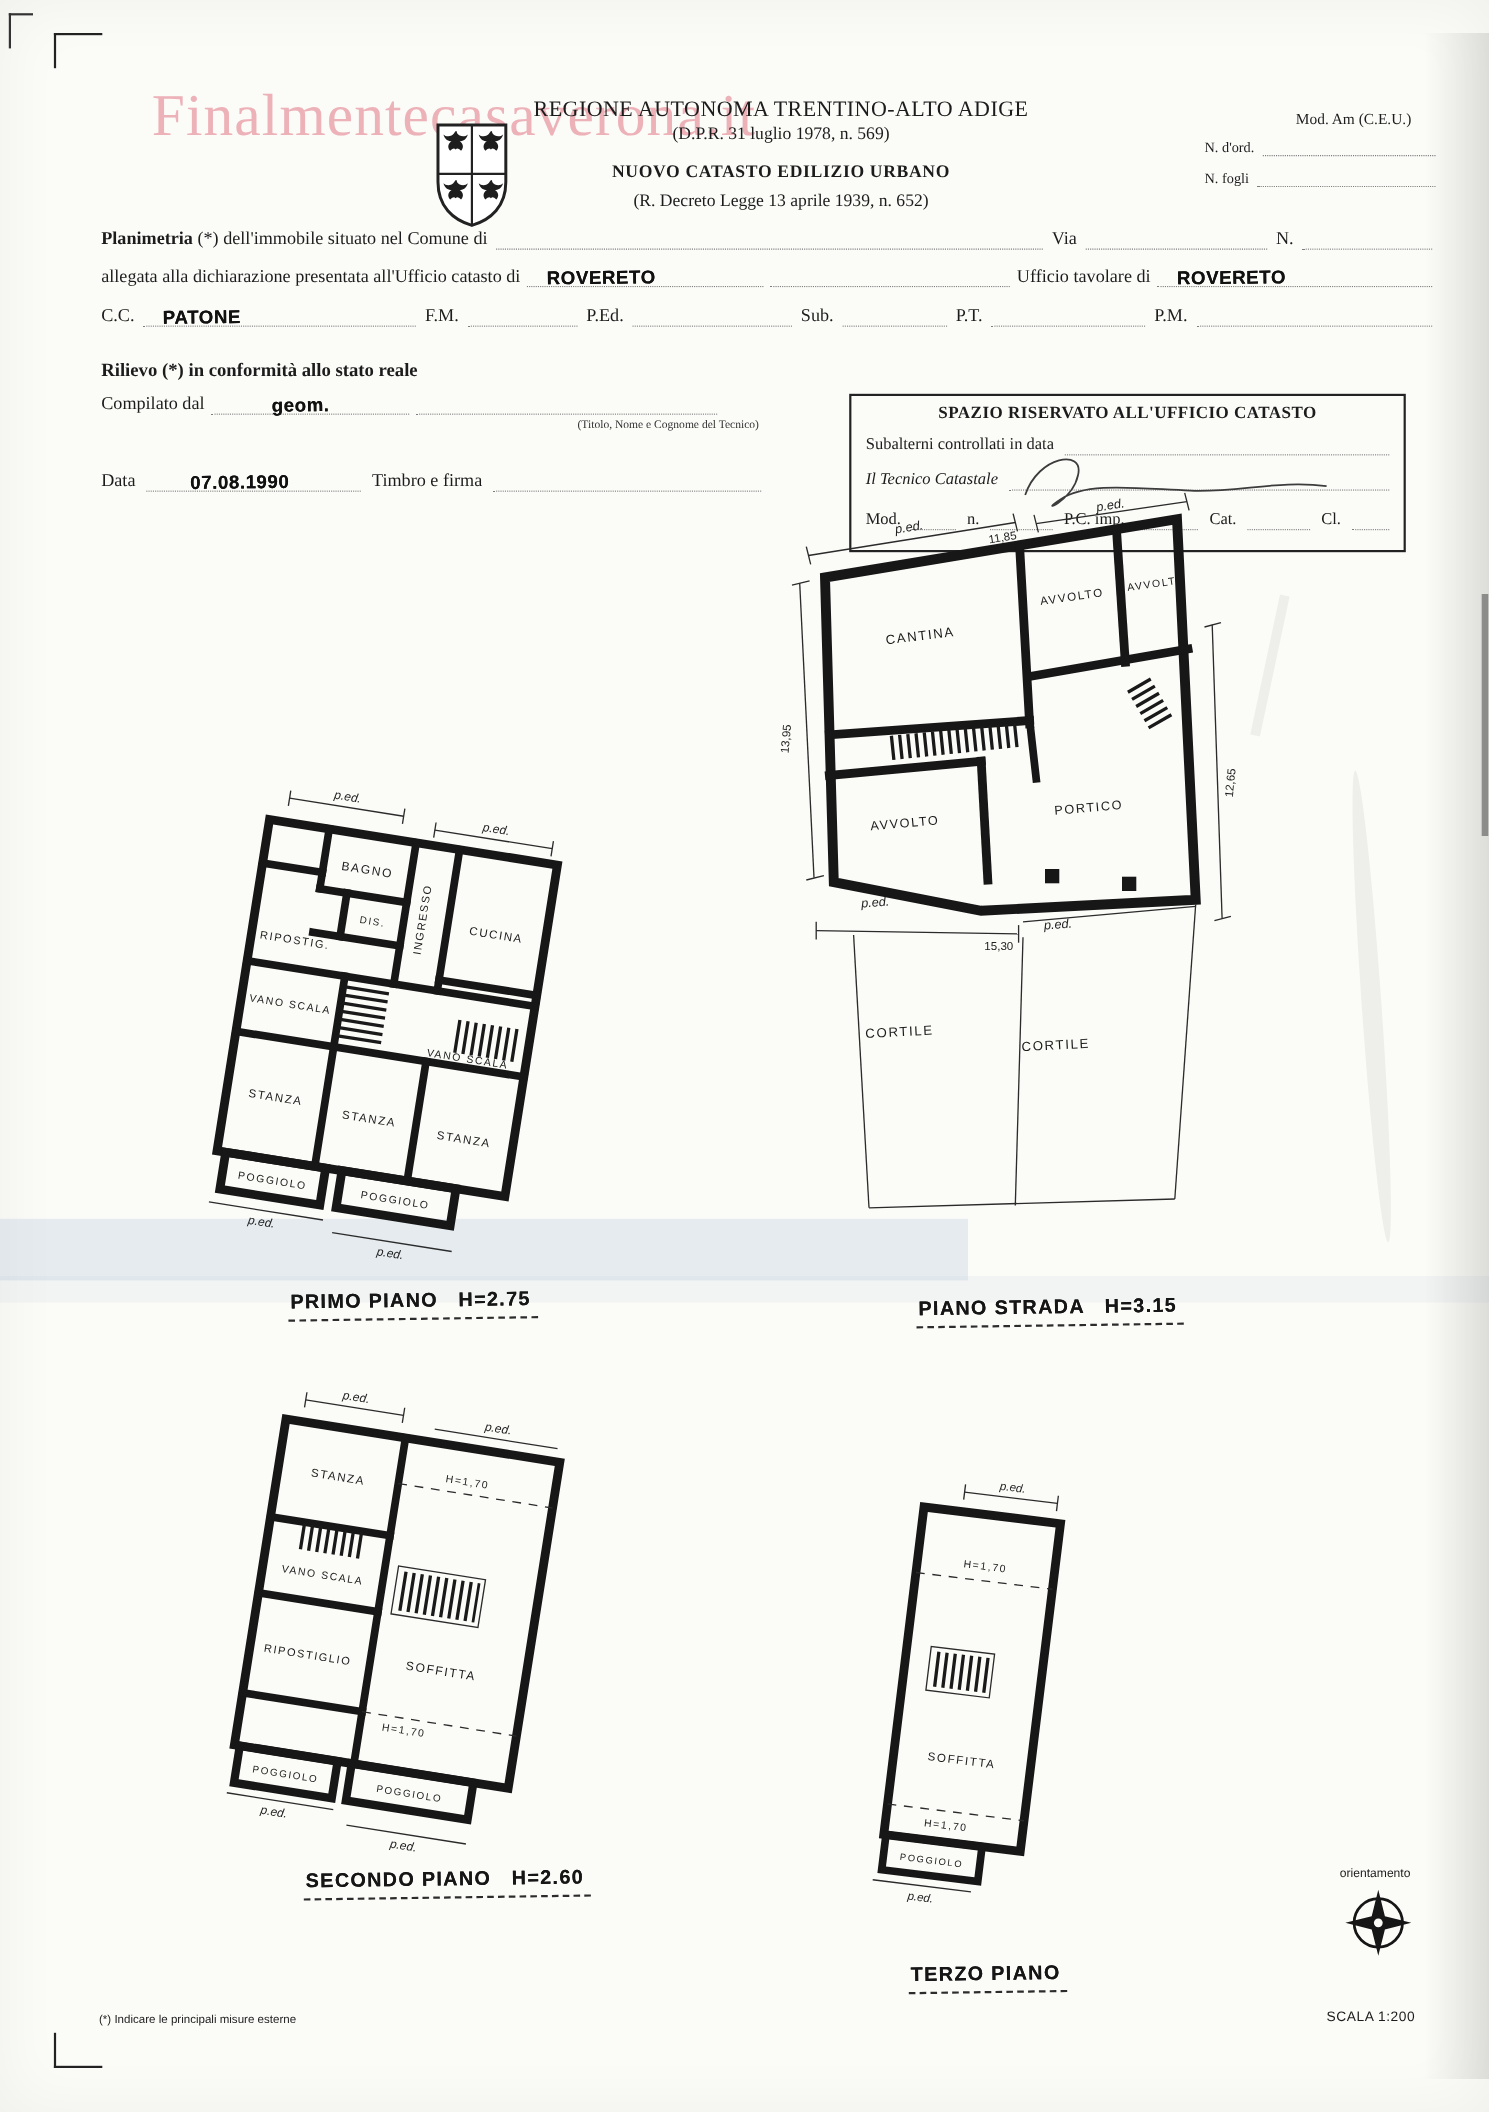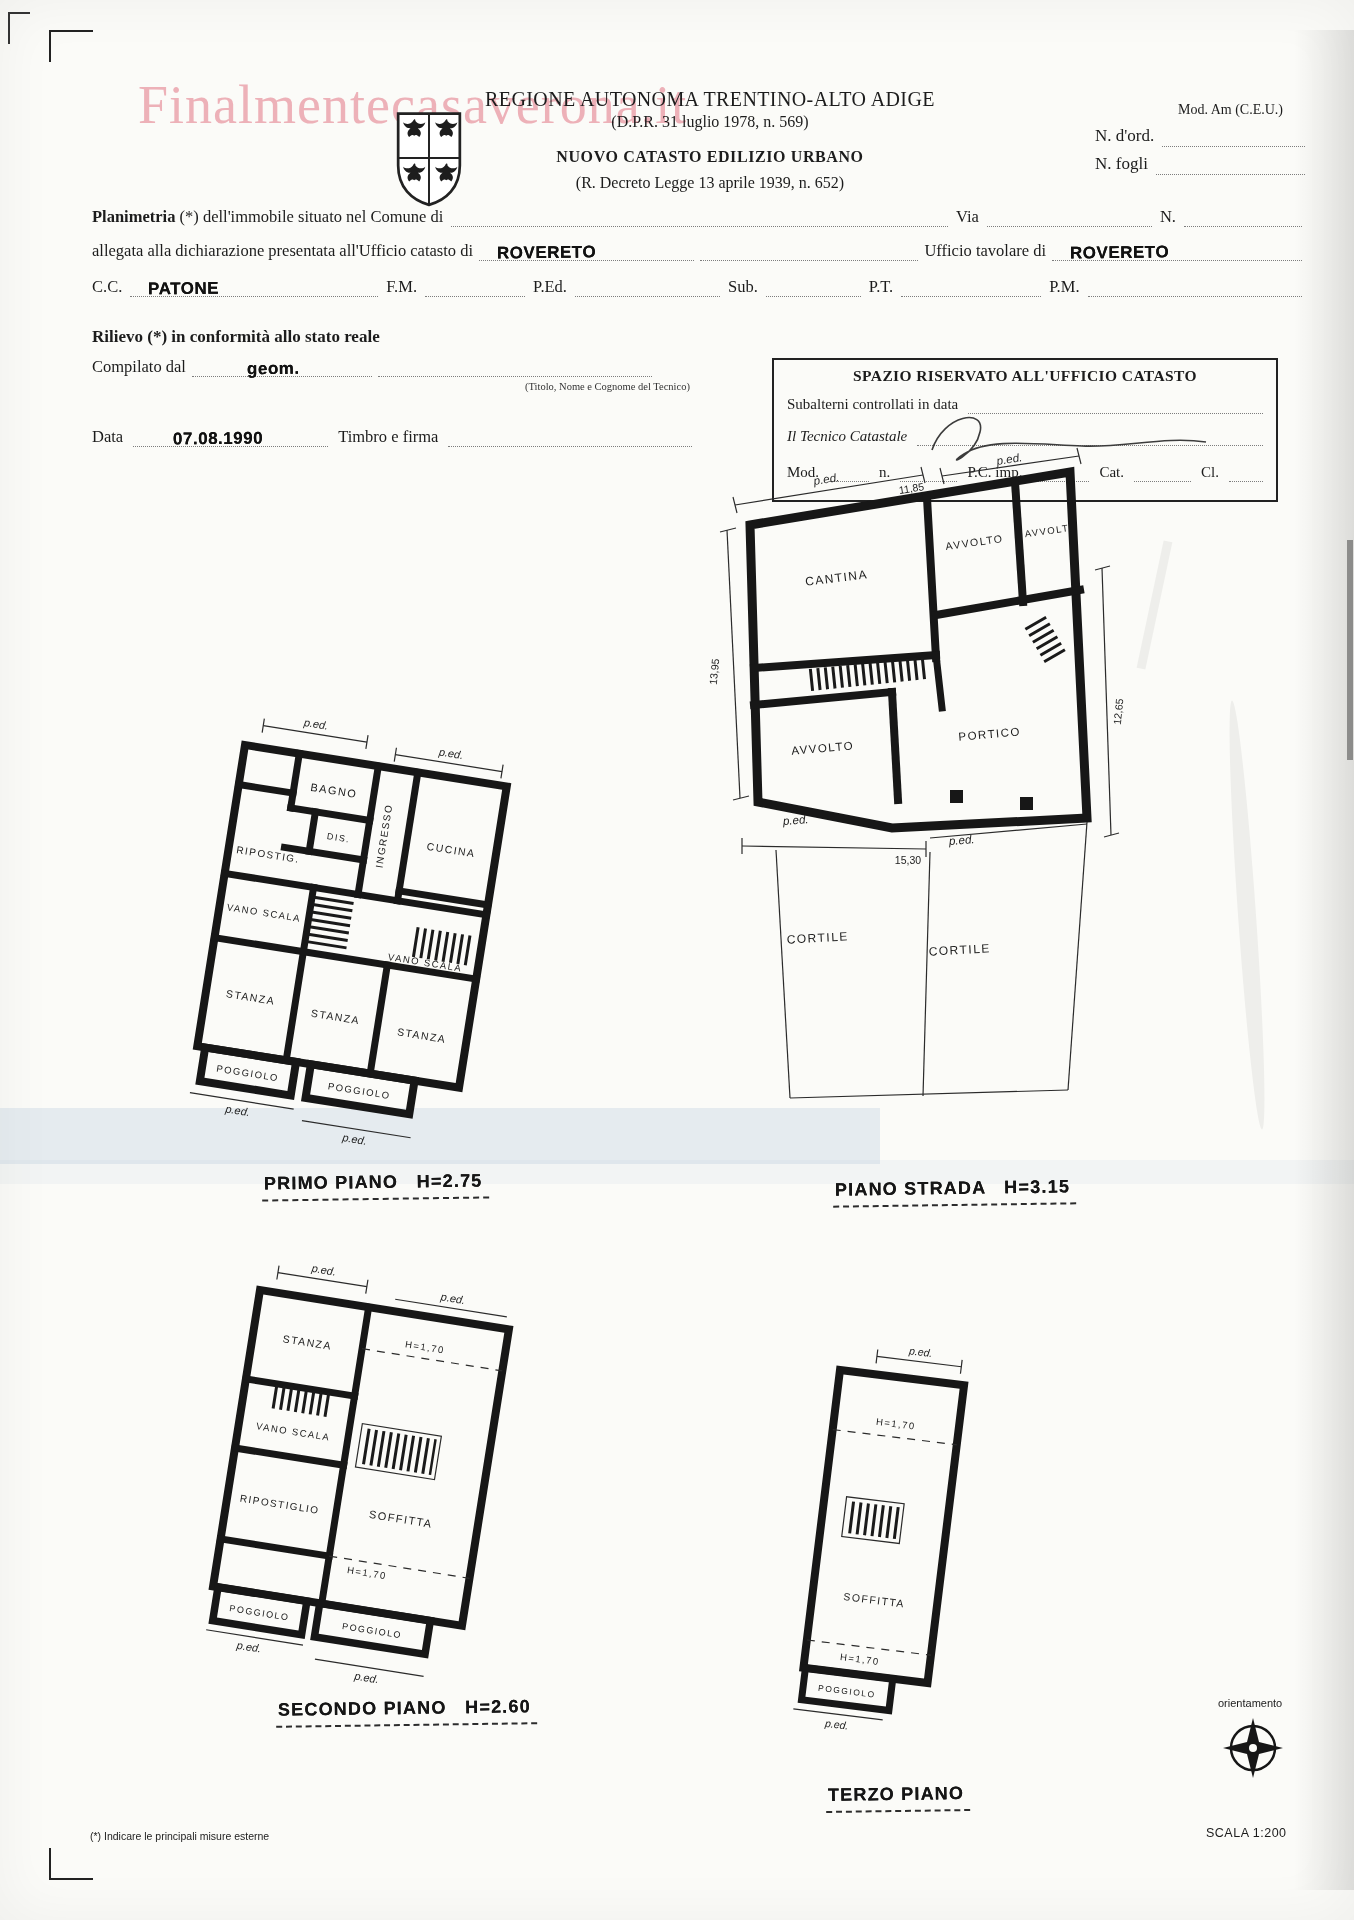--- a/index.html
+++ b/index.html
@@ -13,21 +13,21 @@
   .crop-bl{left:49px;top:1848px;width:42px;height:30px;border-left:2.5px solid #222;border-bottom:2.5px solid #222;}
   
   .watermark{left:138px;top:74px;font-size:54px;color:rgba(231,148,160,.72);letter-spacing:1px;white-space:nowrap;}
   
   .hdr{left:430px;width:560px;text-align:center;}
   .hdr-1{top:88px;font-size:20px;letter-spacing:.4px;}
   .hdr-2{top:113px;font-size:16px;}
   .hdr-3{top:148px;font-size:16px;font-weight:bold;letter-spacing:.6px;}
   .hdr-4{top:174px;font-size:16px;}
   .meta-mod{left:1178px;top:102px;font-size:14px;}
-  .meta-row{display:flex;align-items:center;font-size:17px;width:210px;}
+  .meta-row{display:flex;align-items:center;font-size:13px;width:210px;}
   .meta-row .fl{flex:1;margin-left:8px;}
   
   .fl{position:relative;border-bottom:1.6px dotted #7d7d7d;height:1.15em;display:inline-block;}
   .row{display:flex;align-items:baseline;font-size:16.5px;}
   .row .fl{align-self:flex-end;}
   .lbl{white-space:pre;}
   .b{font-weight:bold;}
   .stamp{font-family:"Liberation Sans",sans-serif;font-weight:700;letter-spacing:.5px;color:#111;
          transform:rotate(-.6deg);display:inline-block;text-shadow:0 0 .6px #111;}
   .fl .stamp{position:absolute;bottom:-3px;left:18px;font-size:17px;white-space:nowrap;}

